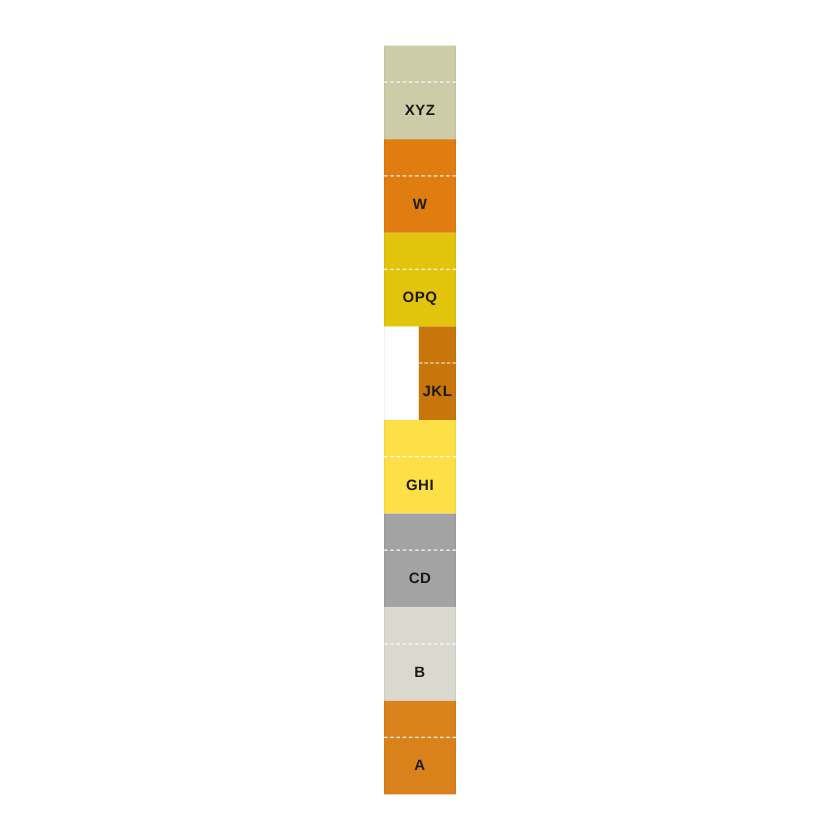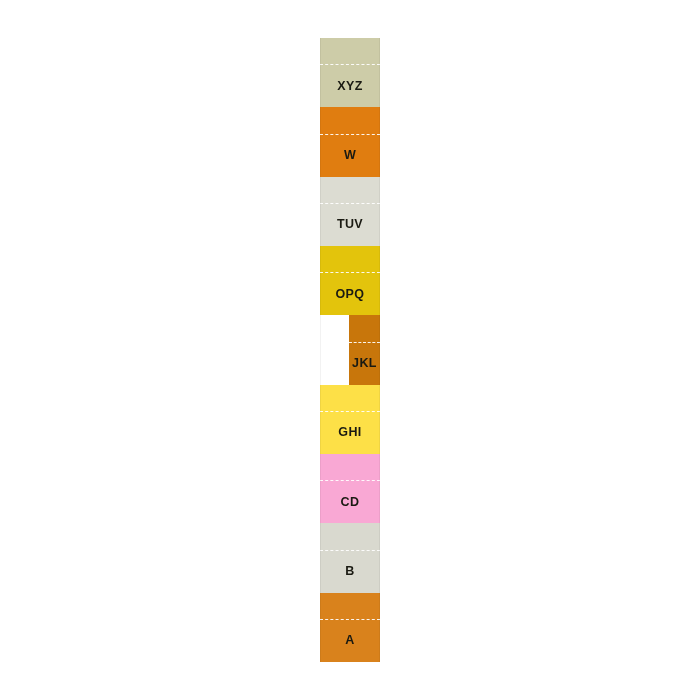--- a/index.html
+++ b/index.html
@@ -91,37 +91,33 @@
 
   <div id="label-strip">
       <div class="strip-segment" style="background: rgb(205, 204, 168);">
         <div class="perforation"></div>
         <div class="segment-label">XYZ</div>
       </div>
       <div class="strip-segment" style="background: rgb(224, 125, 16);">
         <div class="perforation"></div>
         <div class="segment-label">W</div>
       </div>
-      <div class="strip-segment" style="background: rgb(220, 220, 210);">
-        <div class="perforation"></div>
-        <div class="segment-label">TUV</div>
-      </div>
       <div class="strip-segment" style="background: rgb(227, 196, 12);">
         <div class="perforation"></div>
         <div class="segment-label">OPQ</div>
       </div>
       <div class="strip-segment" style="background: rgb(200, 118, 11); margin-left: 29px;">
         <div class="perforation"></div>
         <div class="segment-label">JKL</div>
       </div>
       <div class="strip-segment" style="background: #fde047;">
         <div class="perforation"></div>
         <div class="segment-label">GHI</div>
       </div>
-      <div class="strip-segment" style="background: #f9a8d4;">
+      <div class="strip-segment" style="background: #a3a3a3;">
         <div class="perforation"></div>
         <div class="segment-label">CD</div>
       </div>
       <div class="strip-segment" style="background: rgb(217, 217, 207);">
         <div class="perforation"></div>
         <div class="segment-label">B</div>
       </div>
       <div class="strip-segment" style="background: rgb(217, 130, 28);">
         <div class="perforation"></div>
         <div class="segment-label">A</div>

